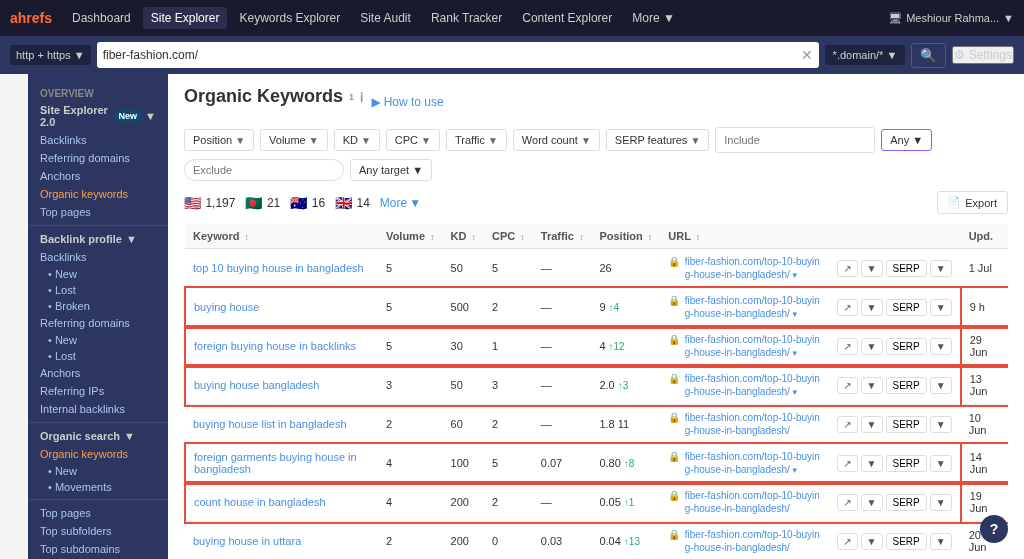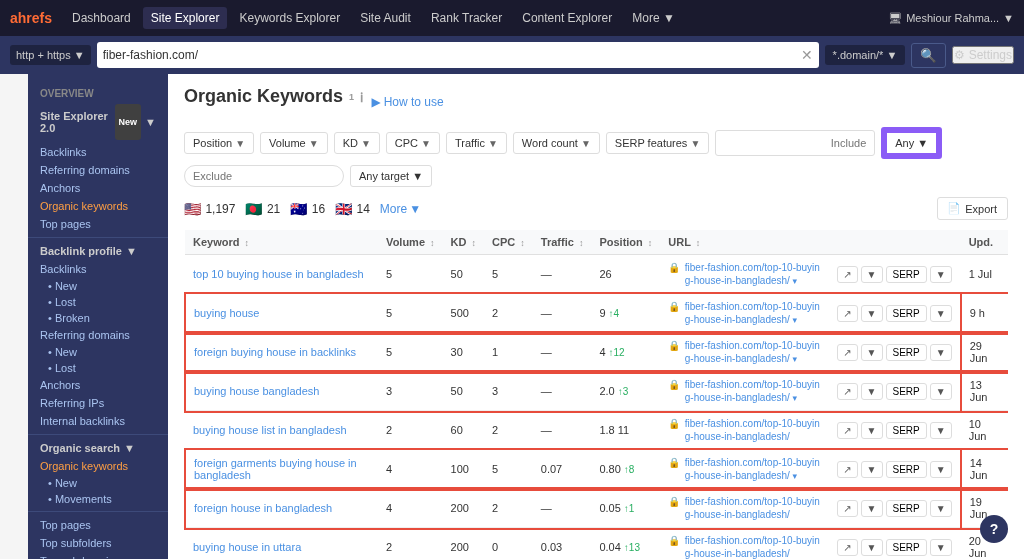--- a/index.html
+++ b/index.html
@@ -145,24 +145,24 @@
     .sidebar .section-header {
       display: flex;
       align-items: center;
       padding: 3px 12px;
       color: #ccc;
       font-weight: bold;
       cursor: pointer;
       gap: 4px;
     }
     .sidebar .badge-new {
-      background: #404040;
+      background: #0c4a6e;
       color: #fff;
       font-size: 9px;
-      padding: 13px 4px;
+      padding: 1px 4px;
       border-radius: 3px;
     }
     .sidebar .divider {
       border-top: 1px solid #3d4a7a;
       margin: 4px 0;
     }
 
     
     .main-content {
       flex: 1;
@@ -215,25 +215,24 @@
       color: #333;
     }
     .filter-btn .arrow { color: #666; font-size: 10px; }
     .include-input {
       border: 1px solid #ddd;
       border-radius: 3px;
       padding: 6px 8px;
       font-size: 11px;
       color: #999;
       min-width: 120px;
-      text-align: right;
     }
     .any-btn {
       background: #fff;
-      border: 6px solid #8b5cf6;
+      border: 1px solid #8b5cf6;
       border-radius: 3px;
       padding: 4px 8px;
       font-size: 11px;
       cursor: pointer;
       color: #333;
       display: flex;
       align-items: center;
       gap: 3px;
     }
     .exclude-input {
@@ -737,21 +736,21 @@
                 <div class="action-col">
                   <button class="trend-btn">↗</button>
                   <button class="drop-btn">▼</button>
                   <button class="serp-btn">SERP</button>
                   <button class="drop-btn">▼</button>
                 </div>
               </td>
               <td>14 Jun</td>
             </tr>
             <tr style="outline: rgb(231, 76, 60) solid 2px; position: relative;">
-              <td style="border-left: 2px solid rgb(231, 76, 60);"><a class="keyword-link">foreign house in bangladesh</a></td>
+              <td style="border-left: 2px solid rgb(231, 76, 60);"><a class="keyword-link">count house in bangladesh</a></td>
               <td>4</td>
               <td>200</td>
               <td>2</td>
               <td>—</td>
               <td>
                 <div class="pos-cell">
                   <span>0.05</span>
                   <span class="pos-change-up">↑1</span>
                 </div>
               </td>

